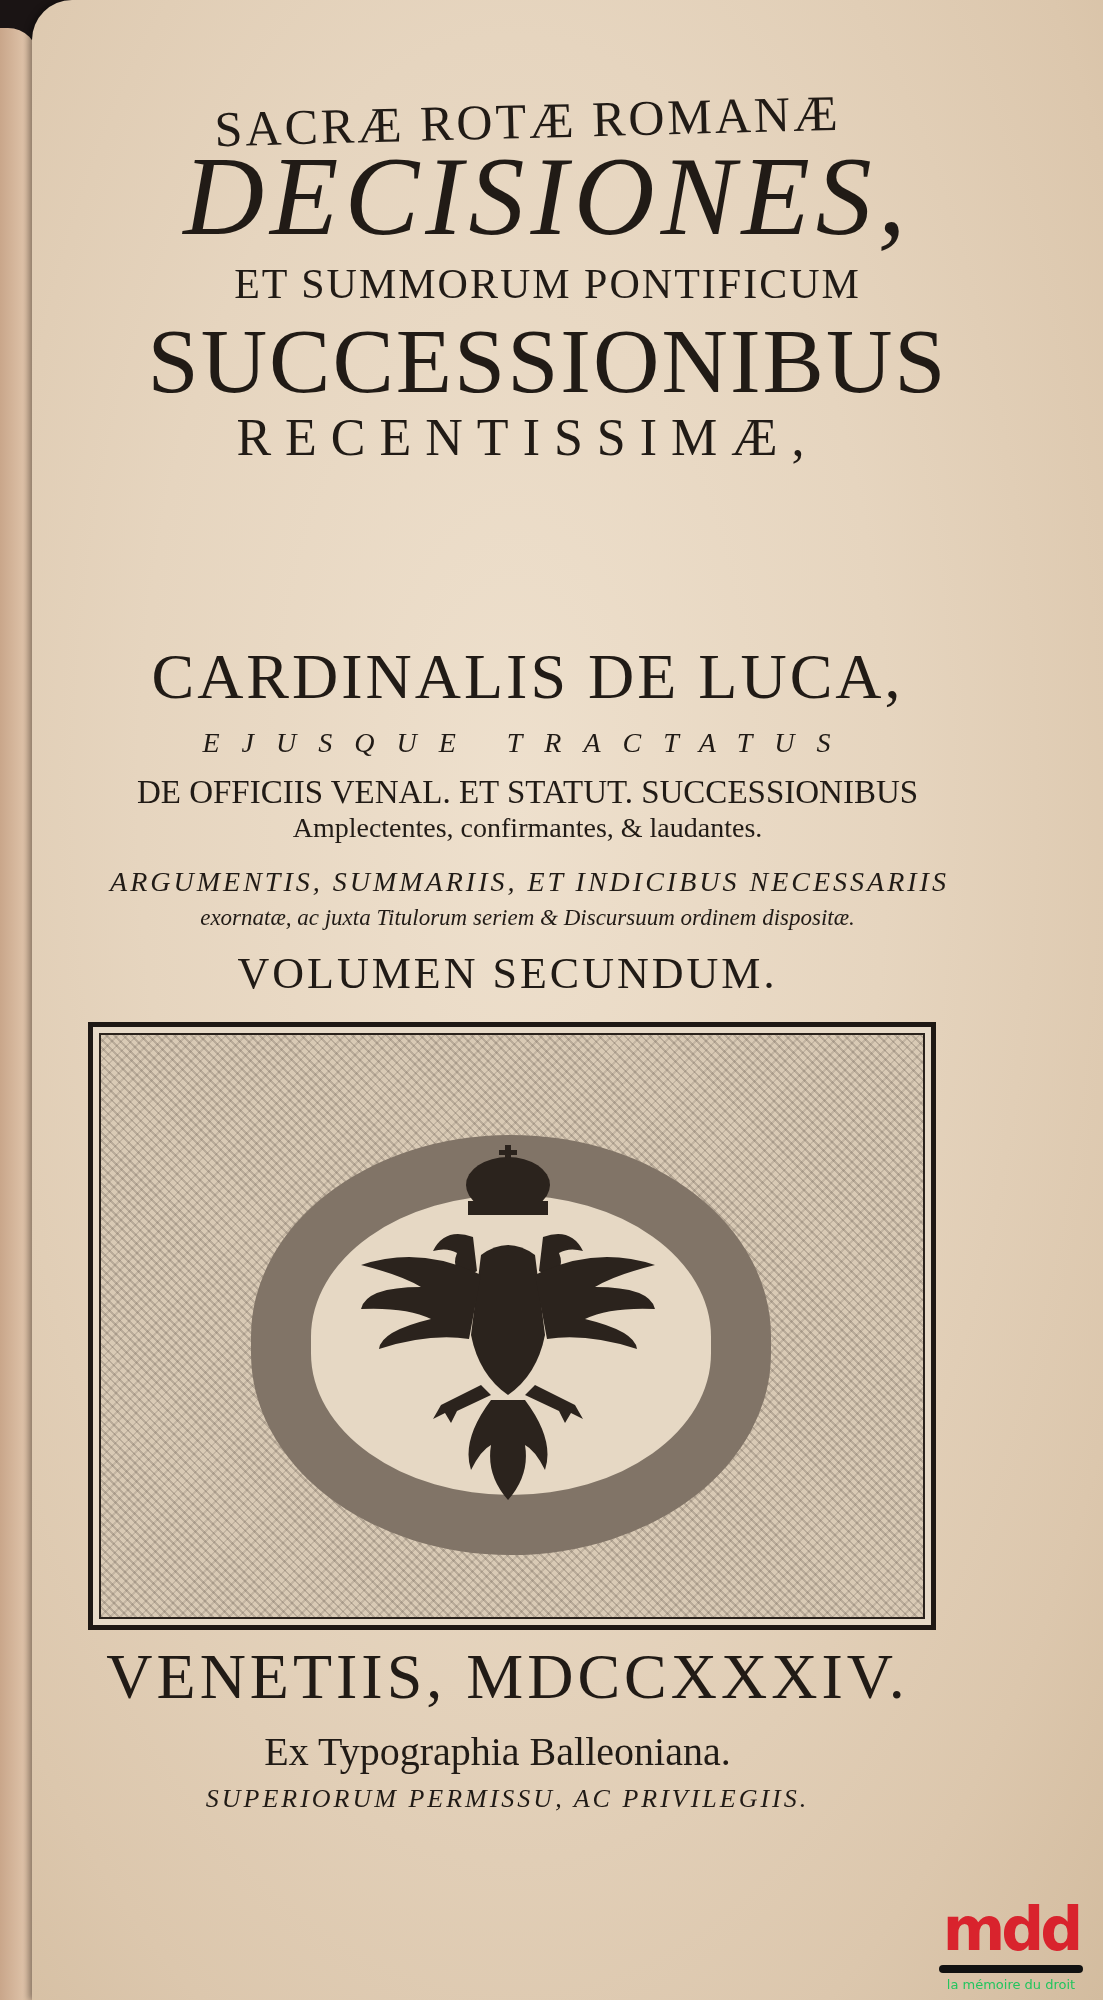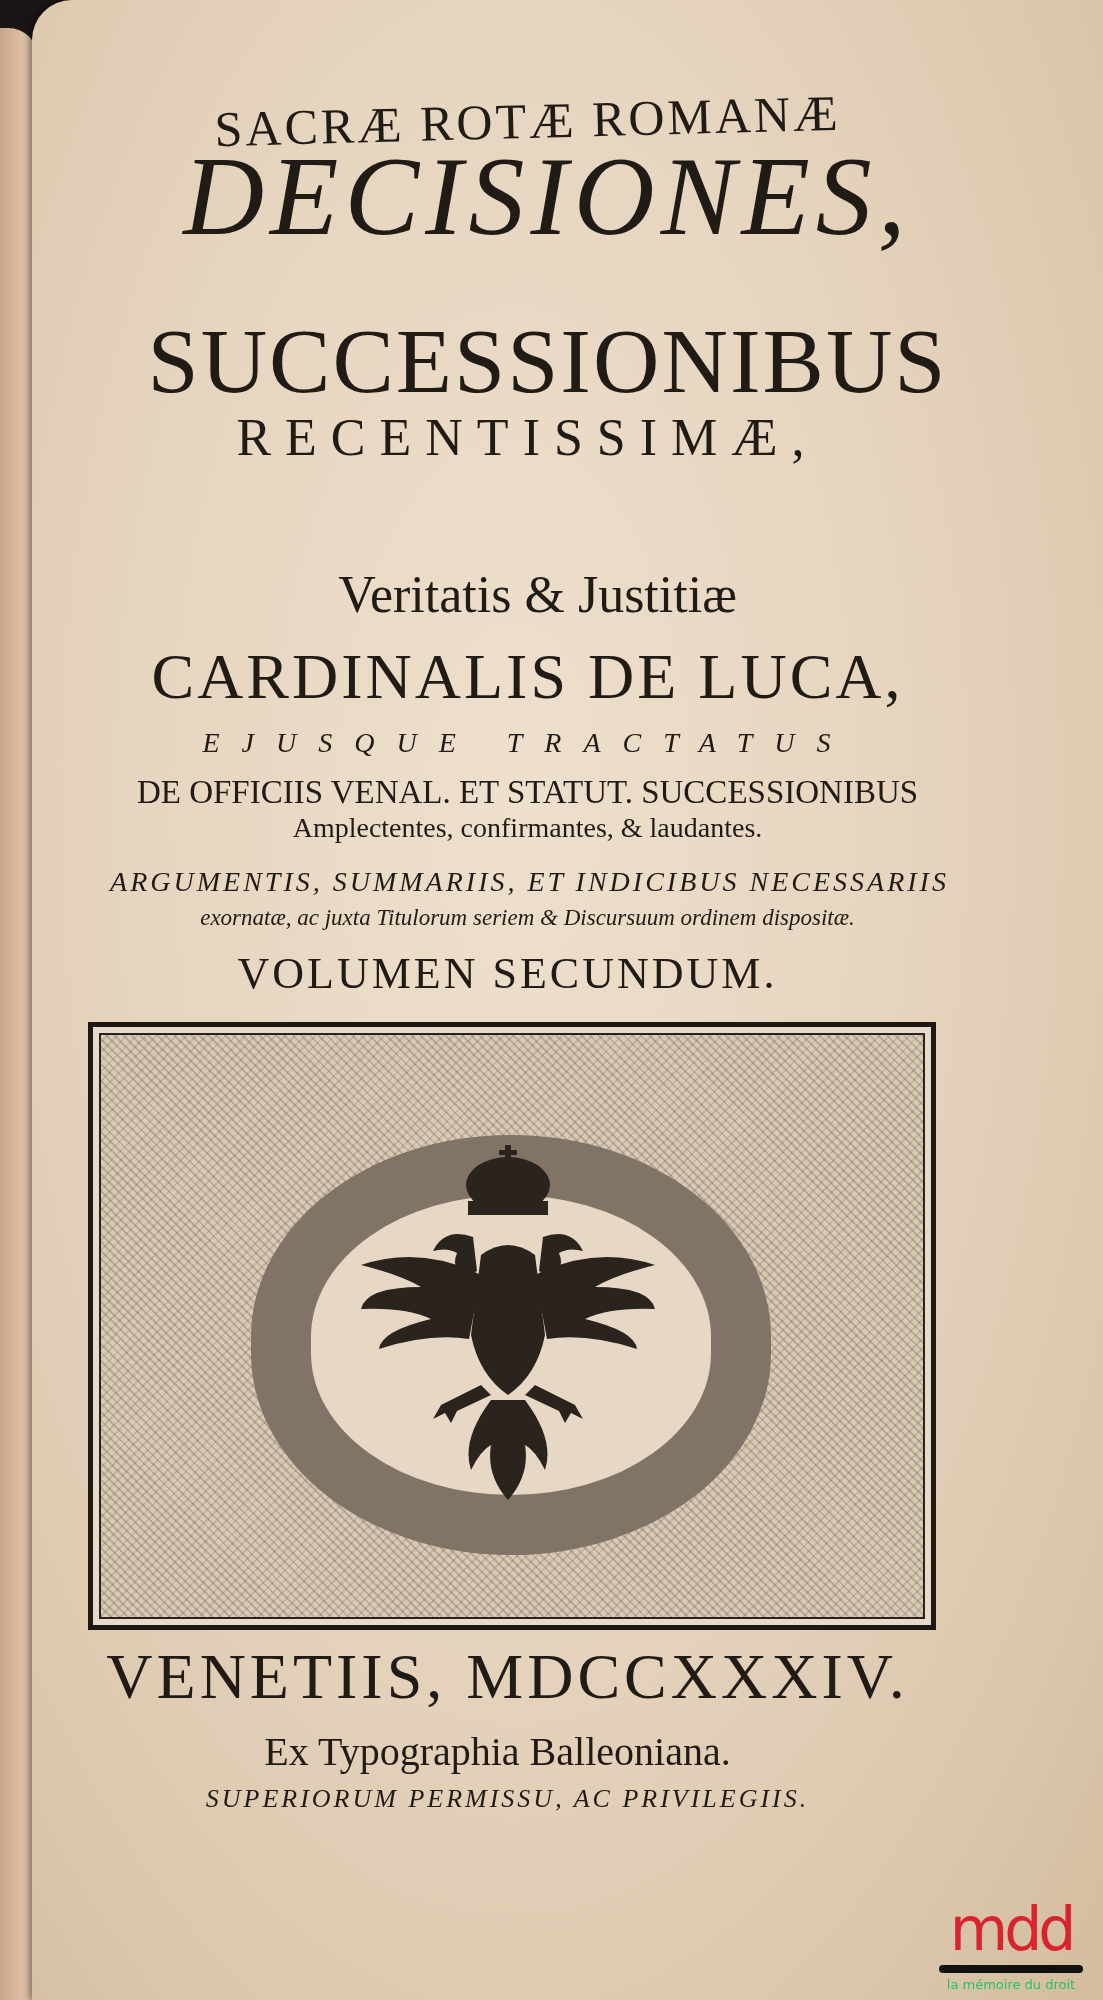--- a/index.html
+++ b/index.html
@@ -58,37 +58,37 @@
     border-radius: 50% / 48%;
     border: 60px solid rgba(45,35,28,0.55);
     box-sizing: border-box;
     background: #e6d8c4;
   }
   .eagle { position: absolute; left: 260px; top: 110px; width: 300px; height: 370px; }
   .mdd {
     position: absolute; right: 12px; bottom: 8px; width: 160px; text-align: center;
   }
   .mdd-word {
-    font-family: "DejaVu Sans", sans-serif; font-size: 60px; font-weight: normal;
+    font-family: "DejaVu Sans", sans-serif; font-size: 60px; font-weight: bold;
     color: #d9232d; letter-spacing: -4px; line-height: 60px;
   }
   .mdd-bar { height: 8px; background: #111; border-radius: 4px; margin: 6px 8px 4px; }
   .mdd-tag { font-family: "DejaVu Sans", sans-serif; font-size: 13px; color: #22c55e; }
 </style>
 </head>
 <body>
 
 <div class="left-page"></div>
 
 <div class="page">
   <div class="line l1 caps">Sacræ Rotæ Romanæ</div>
   <div class="line l2">DECISIONES,</div>
+  <div class="line l3 caps">Et Summorum Pontificum</div>
   <div class="line l4">SUCCESSIONIBUS</div>
   <div class="line l5">RECENTISSIMÆ,</div>
-  <div class="line l7">Veritatis &amp; Justitiæ</div>
   <div class="line l8">CARDINALIS DE LUCA,</div>
   <div class="line l9">EJUSQUE TRACTATUS</div>
   <div class="line l10">DE OFFICIIS VENAL. ET STATUT. SUCCESSIONIBUS</div>
   <div class="line l11">Amplectentes, confirmantes, &amp; laudantes.</div>
   <div class="line l12">ARGUMENTIS, SUMMARIIS, ET INDICIBUS NECESSARIIS</div>
   <div class="line l13">exornatæ, ac juxta Titulorum seriem &amp; Discursuum ordinem dispositæ.</div>
   <div class="line l14">VOLUMEN SECUNDUM.</div>
 
   <div class="woodcut">
     <div class="woodcut-inner">

